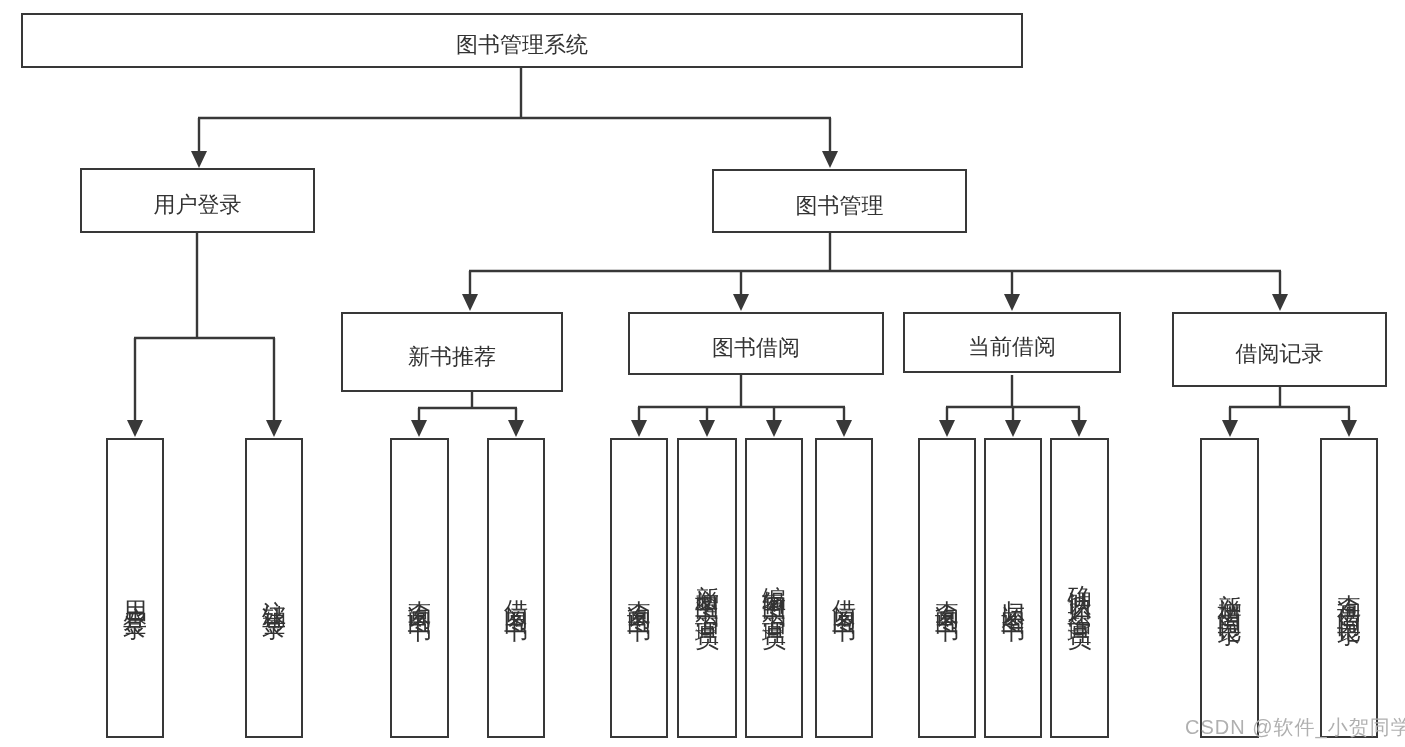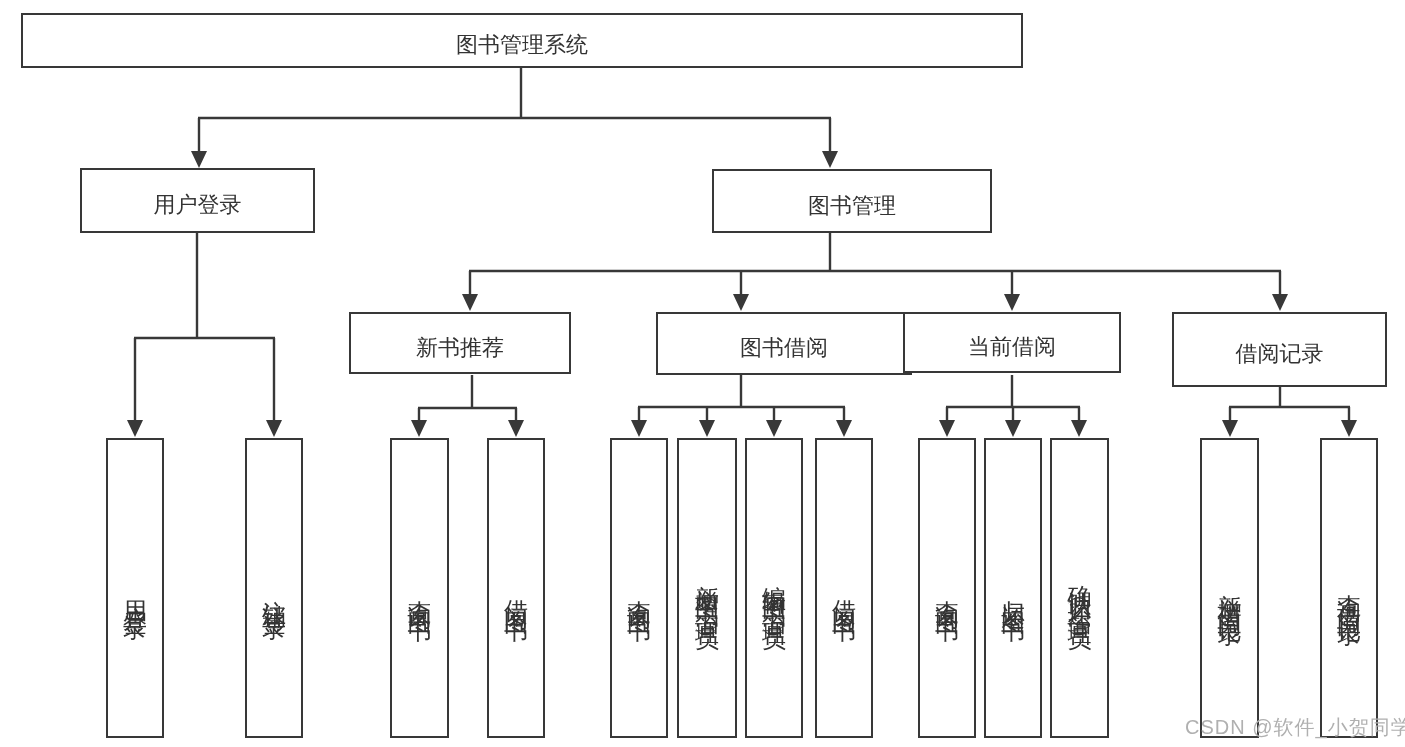--- a/index.html
+++ b/index.html
@@ -47,23 +47,23 @@
     z-index:2;
   }
   .box .label{
     font-size:22px;
     color:var(--text);
     white-space:nowrap;
     margin-top:9px;
   }
   #root{left:21px; top:13px; width:1002px; height:55px; border-width:2px;}
   #b-user   {left:80px;  top:168px; width:235px; height:65px;}
-  #b-mgmt   {left:712px; top:169px; width:280px; height:64px;}
-  #b-new    {left:349px; top:312px; width:222px; height:62px;}
-  #b-borrow {left:656px; top:312px; width:256px; height:63px;}
+  #b-mgmt   {left:712px; top:169px; width:255px; height:64px;}
+  #b-new    {left:341px; top:312px; width:222px; height:80px;}
+  #b-borrow {left:628px; top:312px; width:256px; height:63px;}
   #b-current{left:903px; top:312px; width:218px; height:61px;}
   #b-record {left:1172px;top:312px; width:215px; height:75px;}
   .leaf{top:438px; height:300px;}
   .leaf .label{
     writing-mode:vertical-rl;
     text-orientation:mixed;
     font-size:24px;
     letter-spacing:6px;
     line-height:1;
   }

